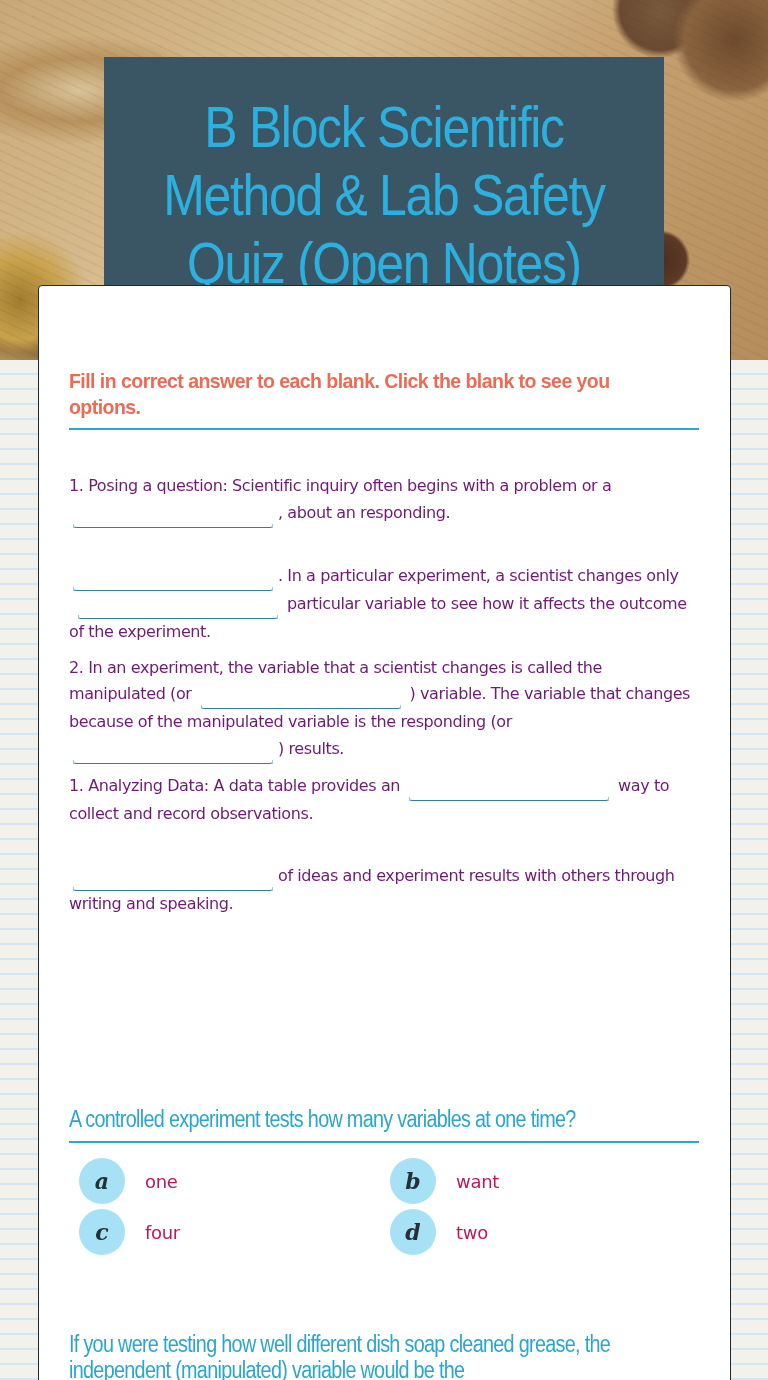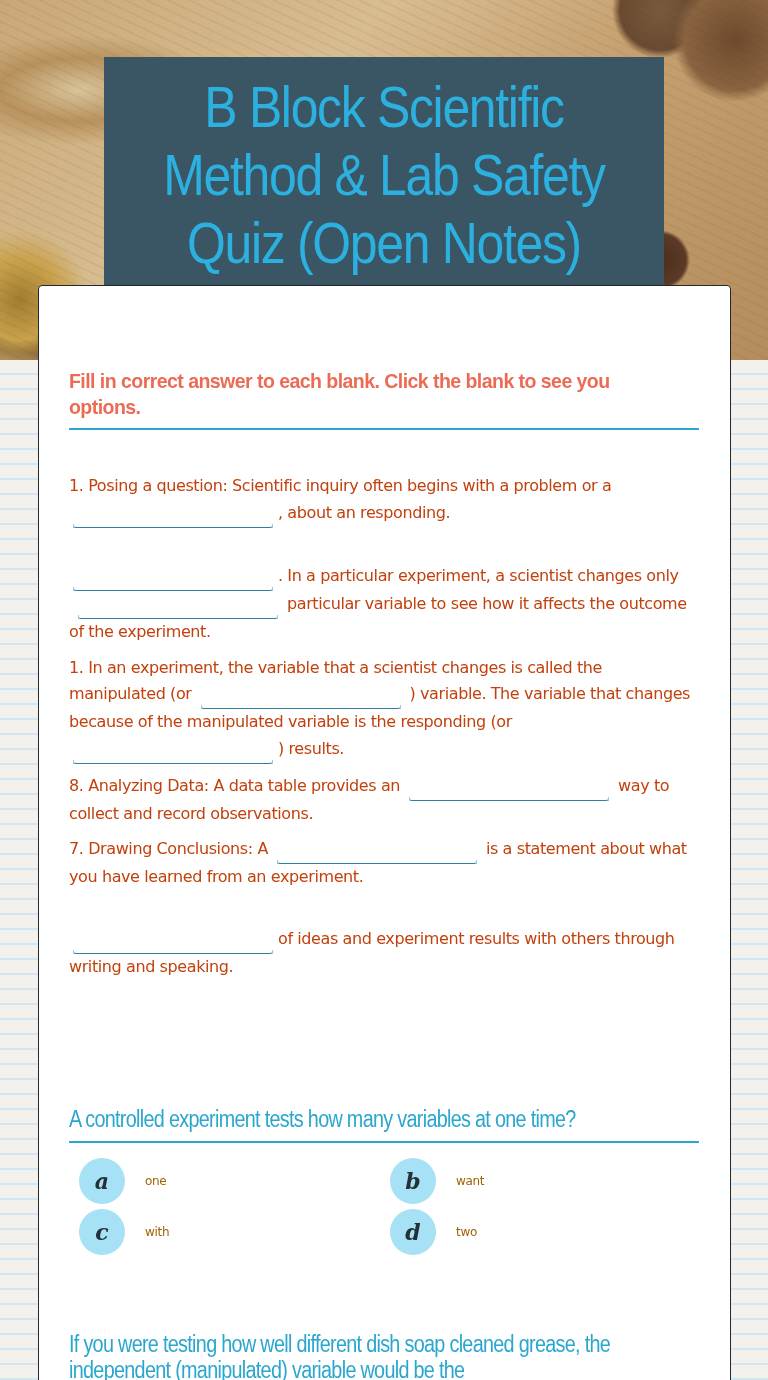--- a/index.html
+++ b/index.html
@@ -22,21 +22,21 @@
       linear-gradient(135deg, #c9a878 0%, #d8bd90 35%, #c6a070 60%, #b58d5d 100%);
   }
   .hero-bg::after {
     content: ""; position: absolute; inset: 0;
     background: repeating-linear-gradient(25deg, rgba(80,50,20,0.06) 0px, rgba(80,50,20,0.06) 2px, transparent 2px, transparent 9px);
   }
   .title-box {
     position: absolute; left: 104px; top: 57px; width: 560px; height: 235px;
     background: #3a5664;
     display: flex; align-items: flex-start; justify-content: center;
-    padding-top: 16px;
+    padding-top: 36px;
   }
   .title-box h1 {
     font-family: "Liberation Sans Narrow", "Liberation Sans", sans-serif;
     font-weight: normal;
     color: #2cb0e0;
     font-size: 58px;
     line-height: 68px;
     text-align: center;
     letter-spacing: -1.5px;
     transform: scaleX(0.86);
@@ -59,21 +59,21 @@
     transform-origin: left top;
     transform: scaleX(0.93);
   }
   .rule { position: absolute; left: 30px; width: 630px; height: 1.5px; background: #2aa6cf; }
   .rule.r1 { top: 142px; }
   .rule.r2 { top: 855px; }
   .fitb {
     position: absolute; left: 30px; top: 187px; width: 632px;
     font-family: "DejaVu Sans", sans-serif;
     font-size: 16px;
-    color: #c2410c;
+    color: #701a75;
     letter-spacing: -0.4px;
   }
   .fitb p { line-height: 26.5px; margin-bottom: 9px; }
   .blank {
     display: inline-block;
     width: 200px; height: 24px;
     vertical-align: -10px;
     border: none;
     border-bottom: 1.5px solid #2f7fa0;
     border-left: 1px solid transparent;
@@ -114,22 +114,22 @@
     display: flex; align-items: center; justify-content: center;
     font-family: "DejaVu Serif", serif;
     font-style: italic;
     font-weight: bold;
     font-size: 22px;
     color: #253036;
   }
   .option .label {
     margin-left: 20px;
     font-family: "DejaVu Sans", sans-serif;
-    font-size: 12px;
-    color: #a16207;
+    font-size: 18px;
+    color: #be185d;
     letter-spacing: -0.3px;
   }
   .opt-a { left: 0; top: 0; }
   .opt-b { left: 311px; top: 0; }
   .opt-c { left: 0; top: 51px; }
   .opt-d { left: 311px; top: 51px; }
 </style>
 </head>
 <body>
 
@@ -142,44 +142,43 @@
 <div class="card">
   <div class="instructions">Fill in correct answer to each blank.  Click the blank to see you options.</div>
   <div class="rule r1"></div>
 
   <div class="fitb">
     <p><span>1. Posing a question: Scientific inquiry often begins with a problem or a</span><br><span class="blank first"></span><span>, about an responding.</span></p>
 
 
     <p><br><span class="blank first"></span><span>. In a particular experiment, a scientist changes only</span><span class="blank" style="margin-left:9px;margin-right:9px;"></span><span>particular variable to see how it affects the outcome of the experiment.</span></p>
 
-    <p><span>1. In an experiment, the variable that a scientist changes is called the manipulated (or</span><span class="blank" style="margin-left:9px;margin-right:9px;"></span><span>) variable. The variable that changes because of the manipulated variable is the responding (or</span><br><span class="blank first"></span><span>) results.</span></p>
+    <p><span>2. In an experiment, the variable that a scientist changes is called the manipulated (or</span><span class="blank" style="margin-left:9px;margin-right:9px;"></span><span>) variable. The variable that changes because of the manipulated variable is the responding (or</span><br><span class="blank first"></span><span>) results.</span></p>
 
-    <p><span>8. Analyzing Data: A data table provides an</span><span class="blank" style="margin-left:9px;margin-right:9px;"></span><span>way to collect and record observations.</span></p>
+    <p><span>1. Analyzing Data: A data table provides an</span><span class="blank" style="margin-left:9px;margin-right:9px;"></span><span>way to collect and record observations.</span></p>
 
-    <p><span>7. Drawing Conclusions: A</span><span class="blank" style="margin-left:9px;margin-right:9px;"></span><span>is a statement about what you have learned from an experiment.</span></p>
 
     <p><br><span class="blank first"></span><span>of ideas and experiment results with others through writing and speaking.</span></p>
   </div>
 
   <div class="mc-question q1">A controlled experiment tests how many variables at one time?</div>
   <div class="rule r2"></div>
 
   <div class="options">
     <div class="option opt-a">
       <span class="bubble">a</span>
       <span class="label">one</span>
     </div>
     <div class="option opt-b">
       <span class="bubble">b</span>
       <span class="label">want</span>
     </div>
     <div class="option opt-c">
       <span class="bubble">c</span>
-      <span class="label">with</span>
+      <span class="label">four</span>
     </div>
     <div class="option opt-d">
       <span class="bubble">d</span>
       <span class="label">two</span>
     </div>
   </div>
 
   <div class="mc-question q2">If you were testing how well different dish soap cleaned grease, the independent (manipulated) variable would be the</div>
 </div>
 

